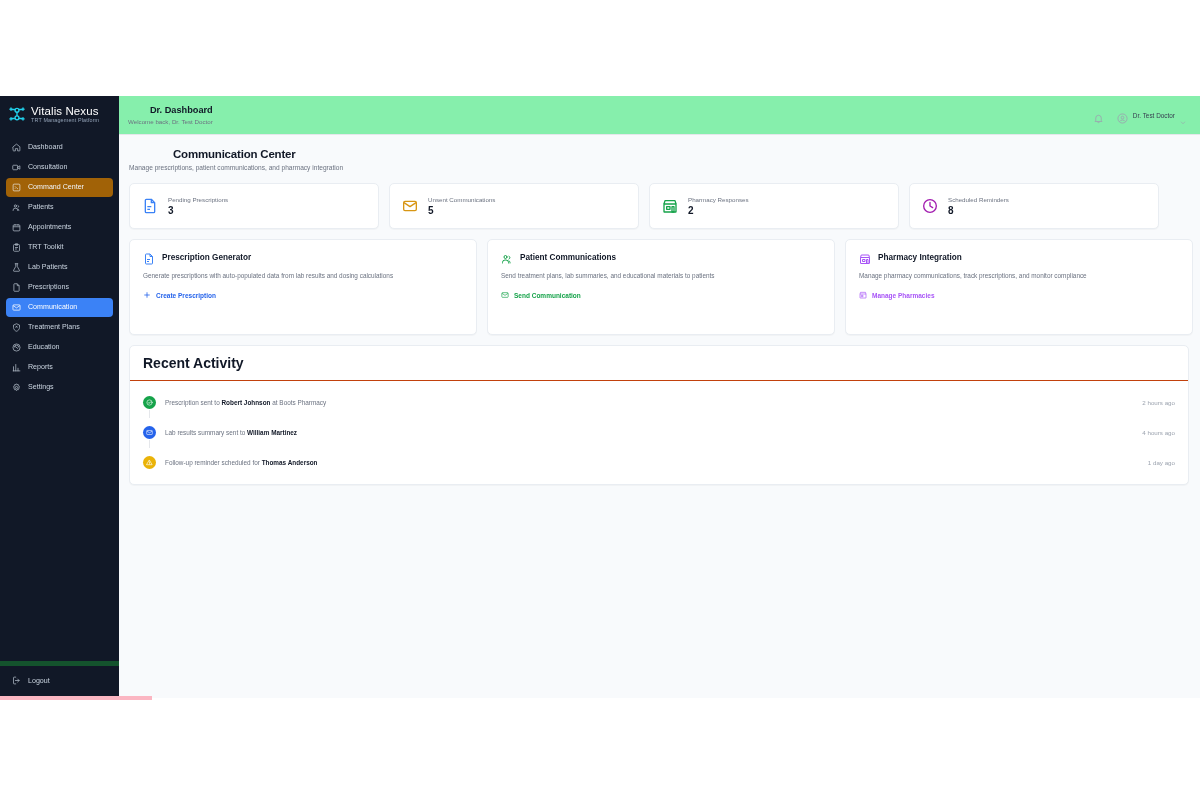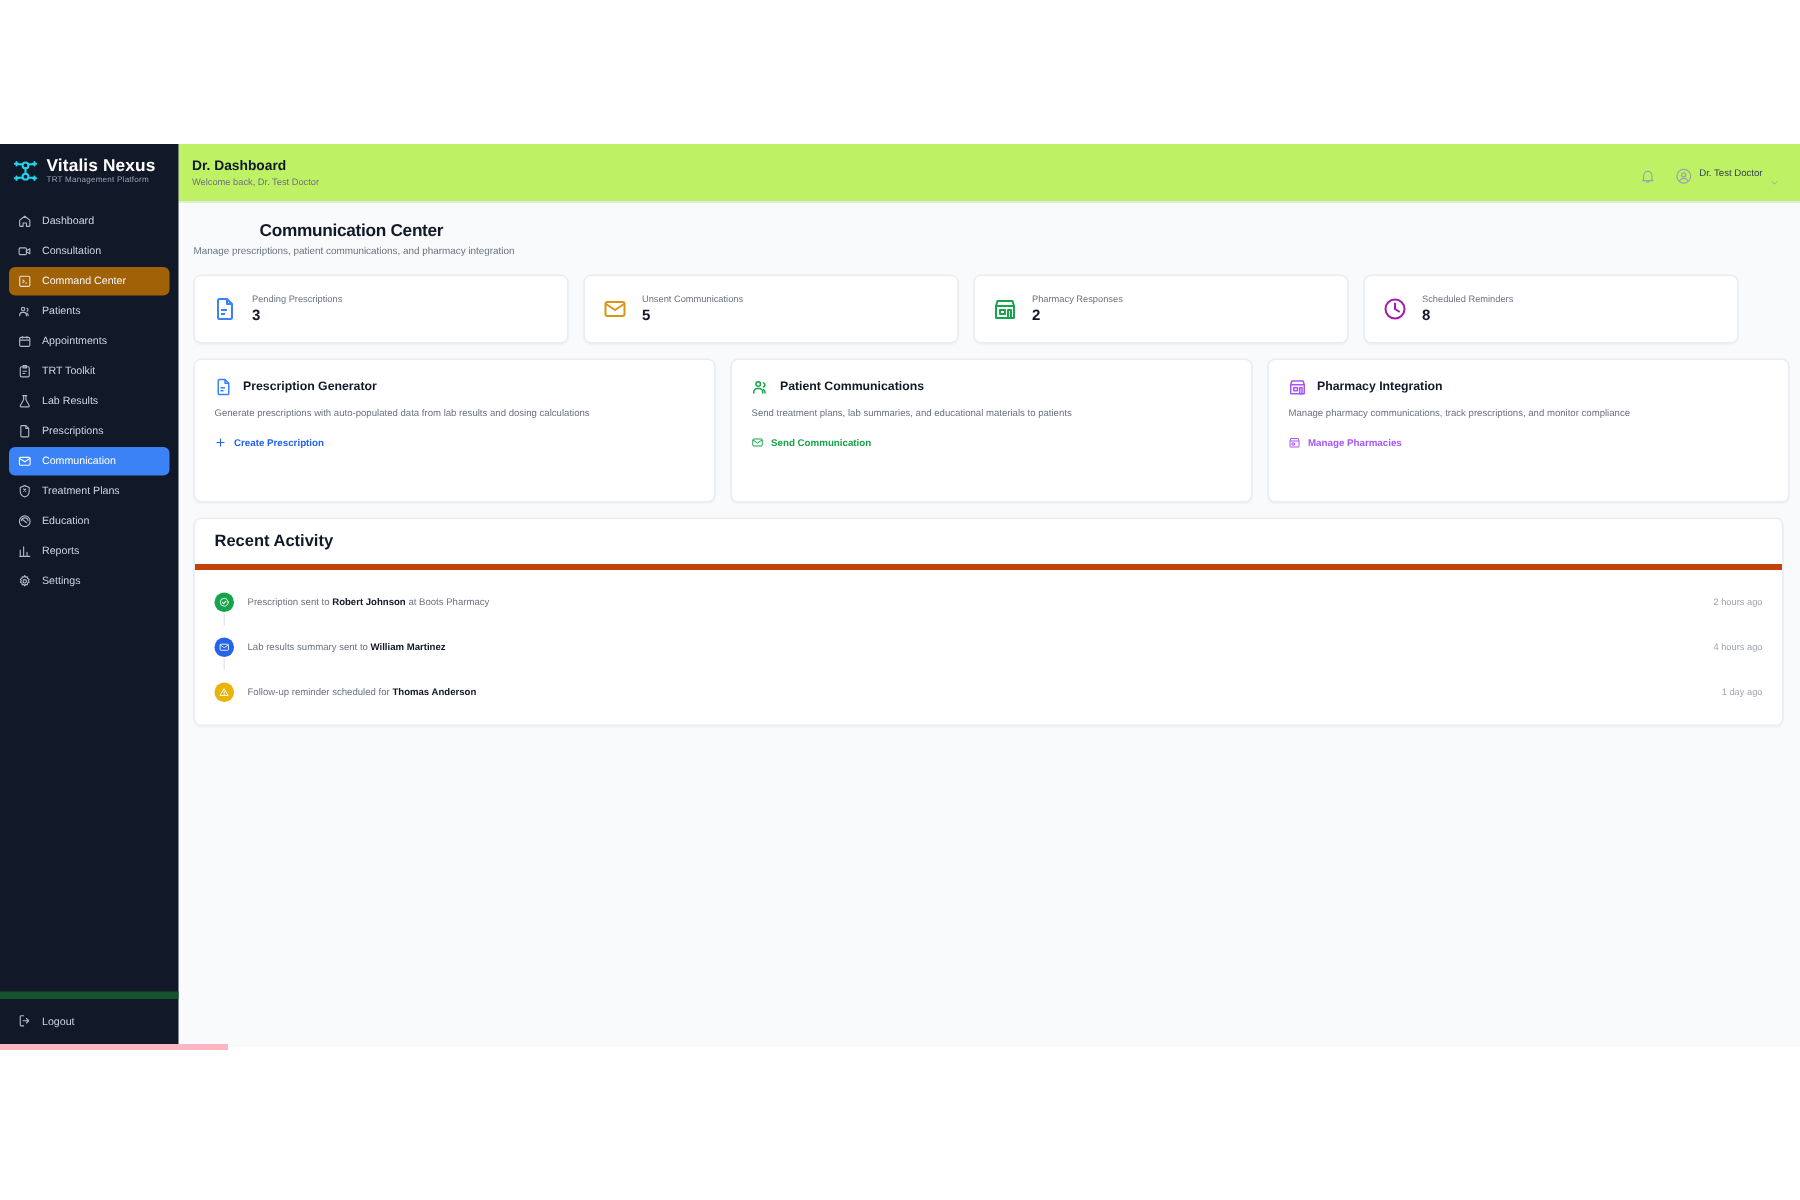--- a/index.html
+++ b/index.html
@@ -21,21 +21,21 @@
   .sidebar {
     width: 119px; flex: 0 0 119px;
     background: #111827;
     color: #cbd5e1;
     display: flex; flex-direction: column;
     position: relative;
   }
   .brand { display: flex; align-items: center; gap: 5px; padding: 9px 8px 10px 8px; }
   .brand-mark { width: 18px; height: 18px; flex: 0 0 18px; }
   .brand-text { line-height: 1.05; }
-  .brand-name { font-size: 11.5px; font-weight: bold; color: #ffffff; letter-spacing: .1px; }
+  .brand-name { font-size: 11.5px; font-weight: normal; color: #ffffff; letter-spacing: .1px; }
   .brand-sub { font-size: 5.4px; color: #94a3b8; letter-spacing: .15px; margin-top: 1px; }
 
   .nav { padding: 4px 6px 0 6px; display: flex; flex-direction: column; gap: 1px; }
   .nav-item {
     display: flex; align-items: center; gap: 7px;
     height: 19px; padding: 0 6px;
     border-radius: 4px;
     font-size: 7.1px; color: #cbd5e1;
     cursor: pointer; white-space: nowrap;
   }
@@ -45,24 +45,25 @@
   .nav-item.active .ico { opacity: 1; }
 
   .nav-spacer { flex: 1; }
   .logout-wrap { border-top: 5px solid #14532d; padding: 5px 6px 8px 6px; }
 
   
   .main { flex: 1; min-width: 0; display: flex; flex-direction: column; background: #f8fafc; }
 
   .topbar {
     height: 39px; flex: 0 0 39px;
-    background: #bef264;
+    background: #86efac;
     border-bottom: 1px solid #e5e7eb;
     display: flex; align-items: center;
     padding: 0 14px 0 9px;
+    text-align: right;
   }
   .topbar-title { font-size: 9.2px; font-weight: bold; color: #111827; line-height: 1.2; }
   .topbar-sub { font-size: 6.2px; color: #6b7280; margin-top: 2px; }
   .topbar-right { margin-left: auto; display: flex; align-items: center; gap: 13px; }
   .bell { width: 11px; height: 11px; cursor: pointer; }
   .user-chip { display: flex; align-items: center; gap: 5px; cursor: pointer; }
   .avatar { width: 11px; height: 11px; }
   .user-name { font-size: 6.4px; color: #374151; }
   .chev { width: 6px; height: 6px; }
 
@@ -101,21 +102,21 @@
   .action-link span { font-size: 6.5px; font-weight: bold; }
 
   
   .activity {
     margin-top: 10px;
     width: 1060px;
     background: #ffffff; border: 1px solid #e9edf2; border-radius: 5px;
     box-shadow: 0 1px 1px rgba(16,24,40,.03);
     overflow: hidden;
   }
-  .activity-head { padding: 9px 13px 9px 13px; font-size: 11px; font-weight: bold; color: #111827; border-bottom: 4px solid #c2410c; }
+  .activity-head { padding: 9px 13px 9px 13px; font-size: 14px; font-weight: bold; color: #111827; border-bottom: 1px solid #c2410c; }
   .activity-list { padding: 6px 13px 7px 13px; position: relative; }
   .act-row { display: flex; align-items: center; gap: 9px; height: 30px; position: relative; }
   .act-dot { width: 13px; height: 13px; flex: 0 0 13px; border-radius: 50%; display: flex; align-items: center; justify-content: center; position: relative; z-index: 2; }
   .act-dot svg { width: 7px; height: 7px; }
   .act-text { font-size: 6.4px; color: #6b7280; }
   .act-text b { color: #111827; font-weight: bold; }
   .act-time { margin-left: auto; font-size: 6.2px; color: #9ca3af; }
   .act-line { position: absolute; left: 6px; top: 23px; width: 1px; height: 8px; background: #e5e7eb; z-index: 1; }
 
   .bottom-bar { position: absolute; left: 0; top: 696px; width: 152px; height: 4px; background: #fbb6c2; }
@@ -184,21 +185,21 @@
               <path d="M9 2h6v4H9z"></path>
               <path d="M8 12h8M8 16h5"></path>
             </svg></span>
         <span>TRT Toolkit</span>
       </div>
       <div class="nav-item">
         <span class="ico"><svg viewBox="0 0 24 24" fill="none" stroke="currentColor" stroke-width="2" stroke-linecap="round" stroke-linejoin="round">
               <path d="M10 2v7L4 20a1.5 1.5 0 0 0 1.3 2h13.4A1.5 1.5 0 0 0 20 20l-6-11V2"></path>
               <path d="M8.5 2h7"></path>
             </svg></span>
-        <span>Lab Results</span>
+        <span>Lab Patients</span>
       </div>
       <div class="nav-item">
         <span class="ico"><svg viewBox="0 0 24 24" fill="none" stroke="currentColor" stroke-width="2" stroke-linejoin="round">
               <path d="M14 2H6.5A1.5 1.5 0 0 0 5 3.5v17A1.5 1.5 0 0 0 6.5 22h11a1.5 1.5 0 0 0 1.5-1.5V7z"></path>
               <path d="M14 2v5h5"></path>
             </svg></span>
         <span>Prescriptions</span>
       </div>
       <div class="nav-item active">
         <span class="ico"><svg viewBox="0 0 24 24" fill="none" stroke="currentColor" stroke-width="2" stroke-linejoin="round">

